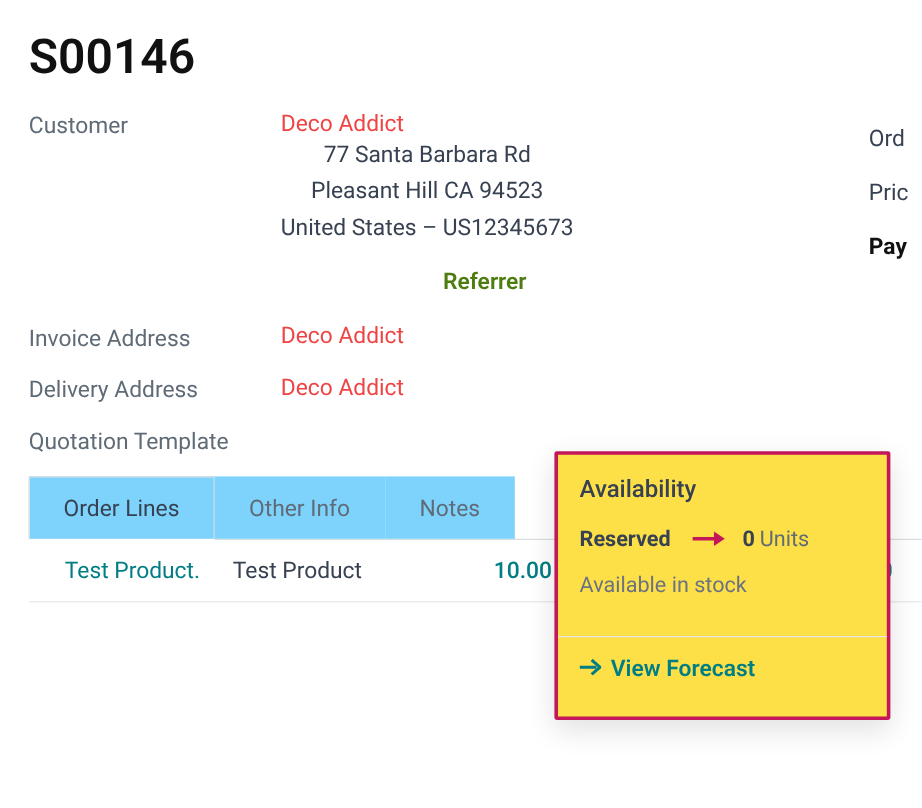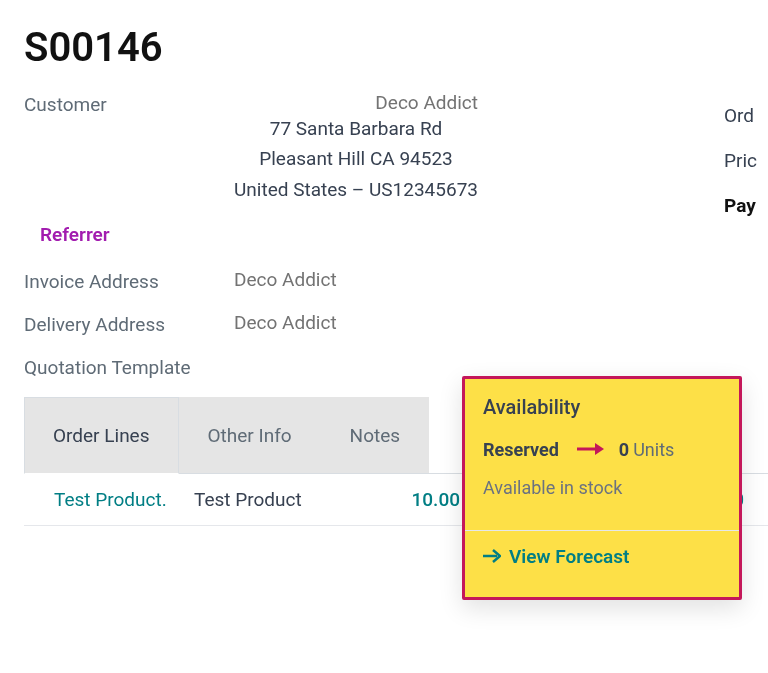--- a/index.html
+++ b/index.html
@@ -27,35 +27,35 @@
     align-items: flex-start;
     margin-bottom: 18px;
   }
   .field-row .label {
     width: 210px;
     color: #5f6b76;
     font-size: 19px;
     padding-top: 2px;
   }
   .field-row .value {
-    color: #737373;
+    color: #ef4444;
     font-size: 19px;
-    text-align: right;
   }
   .field-row .address-line {
     color:#374151;
     font-size:19px;
     line-height: 1.6;
     text-align: center;
   }
   .referrer-label {
     font-size:19px;
-    color:#a21caf;
+    color:#4d7c0f;
     font-weight:600;
     margin: 14px 0 22px 16px;
+    text-align: center;
   }
   .right-cut-labels {
     position:absolute;
     top:104px;
     right:0;
     width:44px;
     overflow:hidden;
     color:#374151;
   }
   .right-cut-labels div {
@@ -64,27 +64,27 @@
     white-space:nowrap;
   }
   .right-cut-labels .bold { font-weight:700; color:#111; }
 
   .tabs {
     display:flex;
     border-bottom:1px solid #d8dde2;
     margin-top: 18px;
   }
   .tab {
-    padding: 26px 28px;
+    padding: 14px 28px;
     font-size:19px;
     color:#5f6b76;
     border:1px solid transparent;
     border-bottom:none;
     cursor:pointer;
-    background:#e5e5e5;
+    background:#7dd3fc;
   }
   .tab.active {
     border:1px solid #d8dde2;
     border-bottom:1px solid #fff;
     margin-bottom:-1px;
     color:#374151;
   }
 
   .thead {
     display:flex;

